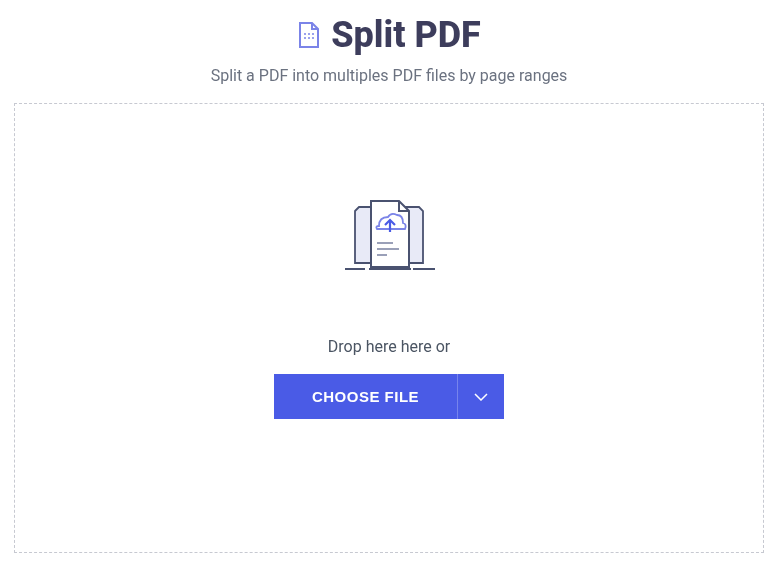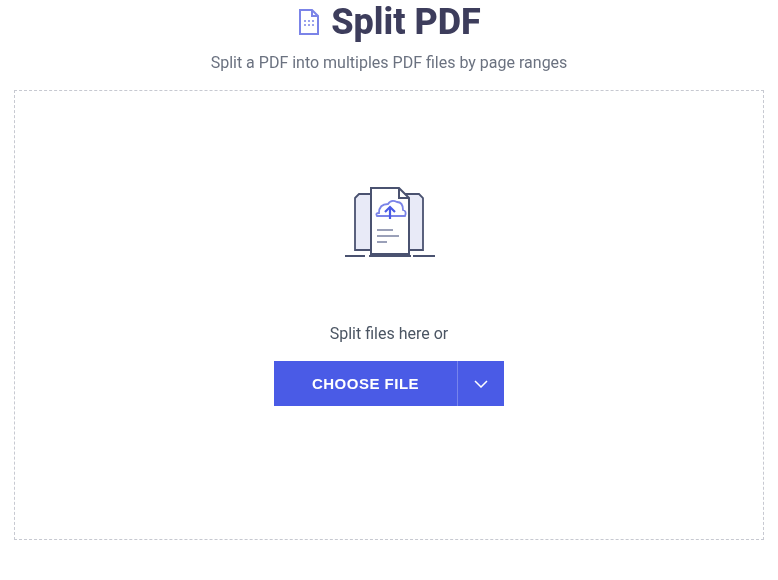--- a/index.html
+++ b/index.html
@@ -9,21 +9,21 @@
     }
     body {
       font-family: -apple-system, BlinkMacSystemFont, 'Segoe UI', Roboto, Arial, sans-serif;
       background: #ffffff;
       width: 778px;
       height: 580px;
       overflow: hidden;
     }
     .container {
       width: 100%;
-      padding-top: 1px;
+      padding-top: 14px;
     }
     .header {
       text-align: center;
       margin-bottom: 12px;
     }
     .title-row {
       display: flex;
       align-items: center;
       justify-content: center;
       gap: 10px;
@@ -133,21 +133,21 @@
 
         <line x1="38" y1="46" x2="54" y2="46" stroke="#9aa0b8" stroke-width="2"></line>
         <line x1="38" y1="52" x2="60" y2="52" stroke="#9aa0b8" stroke-width="2"></line>
         <line x1="38" y1="58" x2="48" y2="58" stroke="#9aa0b8" stroke-width="2"></line>
 
         <line x1="6" y1="72" x2="26" y2="72" stroke="#4a5270" stroke-width="2"></line>
         <line x1="74" y1="72" x2="96" y2="72" stroke="#4a5270" stroke-width="2"></line>
         <line x1="30" y1="72" x2="72" y2="72" stroke="#4a5270" stroke-width="2"></line>
       </svg>
     </div>
-    <div class="drop-text">Split files here or</div>
+    <div class="drop-text">Drop here here or</div>
     <div class="button-group">
       <button class="choose-file-btn">CHOOSE FILE</button>
       <button class="dropdown-btn">
         <span>
           <svg class="chevron-down" viewBox="0 0 14 8" width="14" height="8">
             <path d="M 1 1 L 7 7 L 13 1" fill="none" stroke="#ffffff" stroke-width="1.5"></path>
           </svg>
         </span>
       </button>
     </div>

